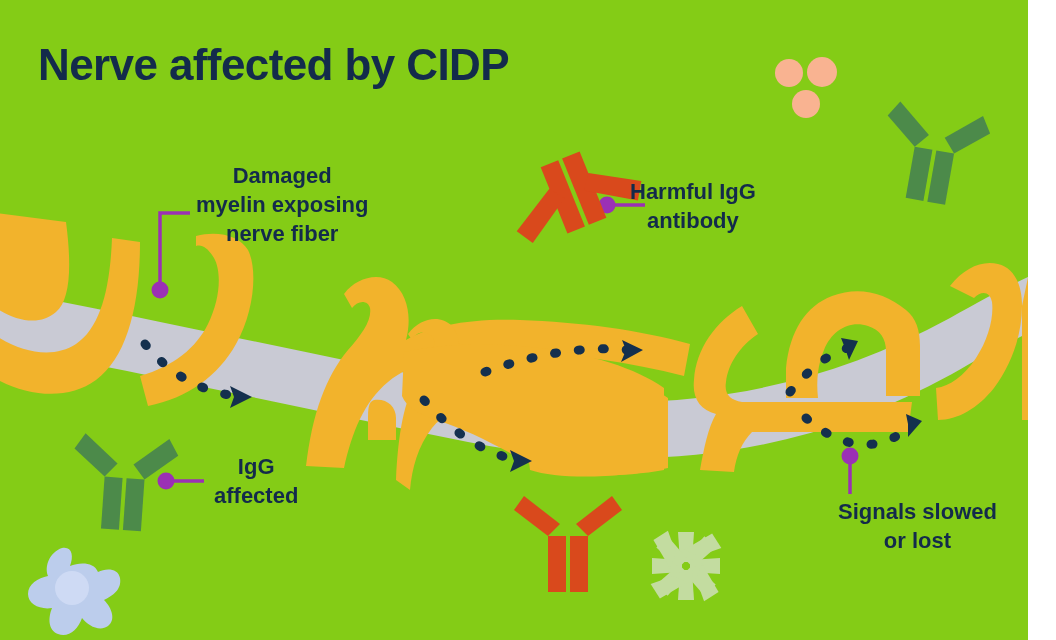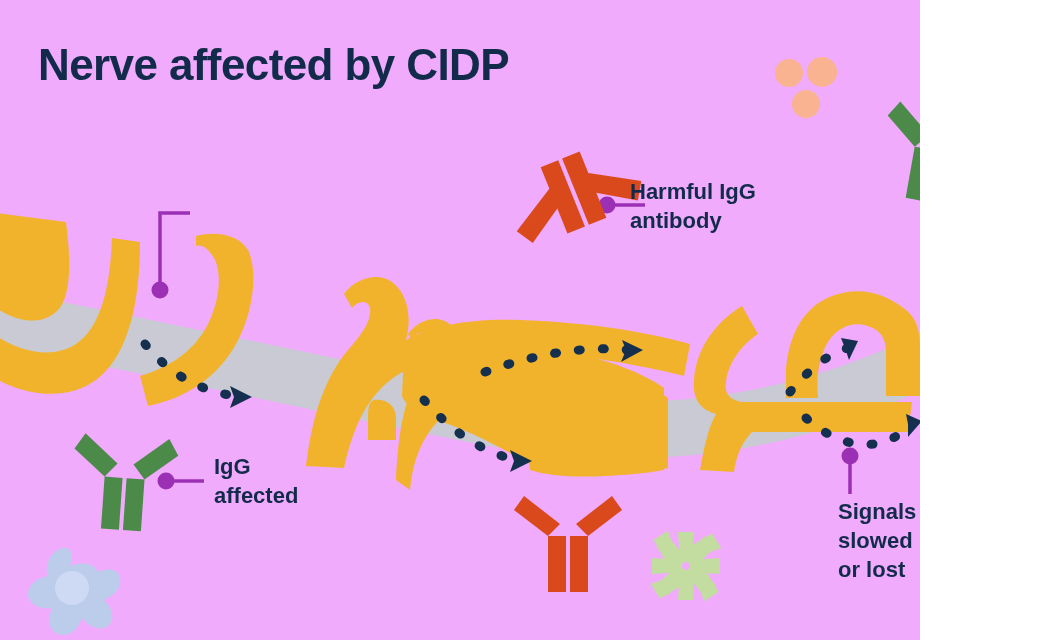--- a/index.html
+++ b/index.html
@@ -2,25 +2,26 @@
 <html><head>
 <meta charset="utf-8">
 <style>
   html, body {
     margin: 0;
     padding: 0;
     background: #ffffff;
   }
   #stage {
     position: relative;
-    width: 920px;
+    width: 1028px;
     height: 640px;
     overflow: hidden;
-    background: #f0abfc;
+    background: #84cc16;
     font-family: "Liberation Sans", sans-serif;
+    text-align: center;
   }
   #art {
     position: absolute;
     inset: 0;
     width: 1056px;
     height: 640px;
   }
   .title {
     position: absolute;
     left: 38px;
@@ -263,20 +264,23 @@
         <path d="M -8 -14 L 8 -14 L 26 -30 L 12 -40 Z" transform="rotate(22)"></path>
         <path d="M -8 -14 L 8 -14 L 26 -30 L 12 -40 Z" transform="rotate(112)"></path>
         <path d="M -8 -14 L 8 -14 L 26 -30 L 12 -40 Z" transform="rotate(202)"></path>
         <path d="M -8 -14 L 8 -14 L 26 -30 L 12 -40 Z" transform="rotate(292)"></path>
       </g>
     </g>
   </svg>
 
   <div class="title">Nerve affected by CIDP</div>
 
+  <div class="lbl" id="label-damaged-myelin">Damaged
+myelin exposing
+nerve fiber</div>
 
   <div class="lbl" id="label-harmful-igg">Harmful IgG
 antibody</div>
 
   <div class="lbl" id="label-igg">IgG
 affected</div>
 
   <div class="lbl" id="label-signals">Signals slowed
 or lost</div>
 

